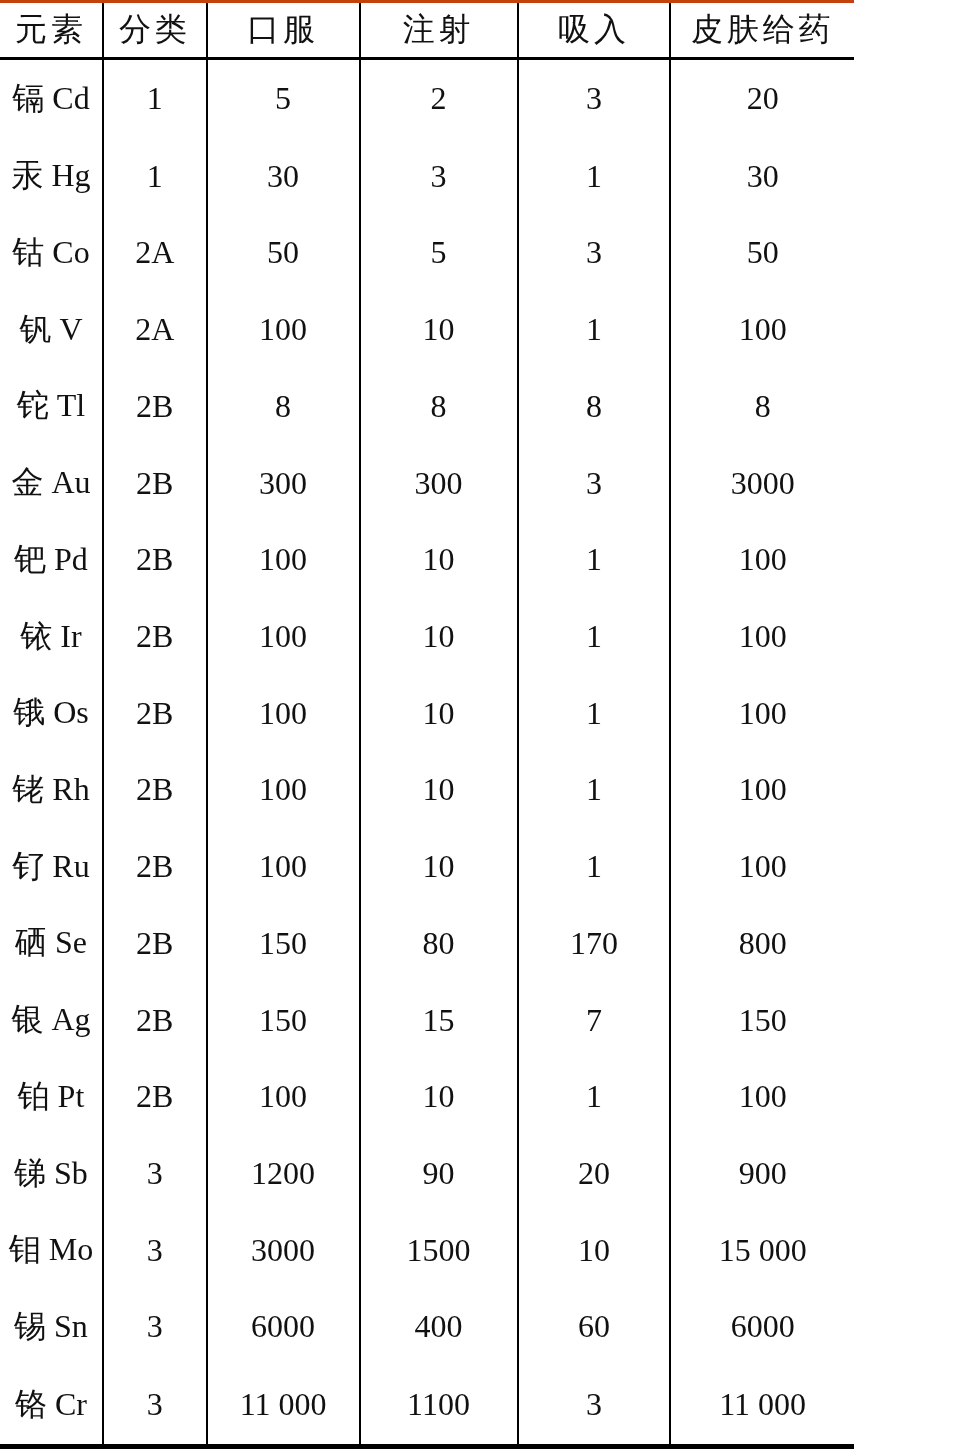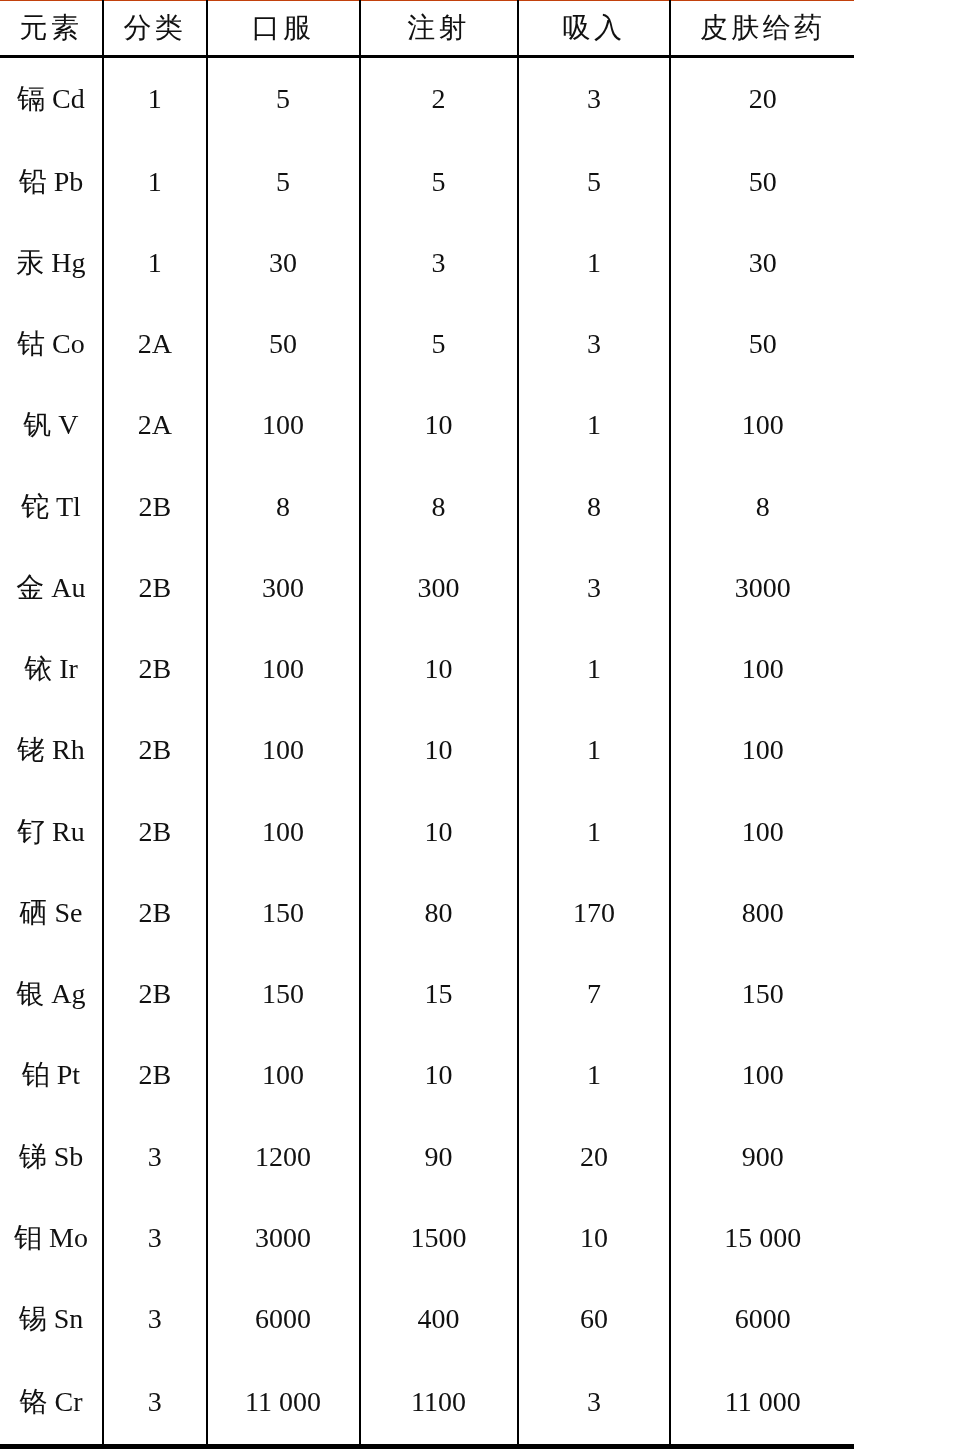--- a/index.html
+++ b/index.html
@@ -11,24 +11,24 @@
     width: 979px;
     height: 1449px;
     overflow: hidden;
   }
   table.pde-table {
     width: 854px;
     height: 1449px;
     border-collapse: collapse;
     table-layout: fixed;
     font-family: "Liberation Serif", "DejaVu Serif", serif;
-    font-size: 28px;
+    font-size: 32px;
     color: #111111;
     background: #ffffff;
-    border-top: 1px solid #c2410c;
+    border-top: 3px solid #c2410c;
     border-bottom: 5px solid #000000;
   }
   table.pde-table th,
   table.pde-table td {
     text-align: center;
     vertical-align: middle;
     padding: 0;
     font-weight: normal;
     white-space: nowrap;
     overflow: hidden;
@@ -74,28 +74,20 @@
   <tbody>
       <tr>
         <td>镉 Cd</td>
         <td>1</td>
         <td>5</td>
         <td>2</td>
         <td>3</td>
         <td>20</td>
       </tr>
       <tr>
-        <td>铅 Pb</td>
-        <td>1</td>
-        <td>5</td>
-        <td>5</td>
-        <td>5</td>
-        <td>50</td>
-      </tr>
-      <tr>
         <td>汞 Hg</td>
         <td>1</td>
         <td>30</td>
         <td>3</td>
         <td>1</td>
         <td>30</td>
       </tr>
       <tr>
         <td>钴 Co</td>
         <td>2A</td>
@@ -122,21 +114,37 @@
       </tr>
       <tr>
         <td>金 Au</td>
         <td>2B</td>
         <td>300</td>
         <td>300</td>
         <td>3</td>
         <td>3000</td>
       </tr>
       <tr>
+        <td>钯 Pd</td>
+        <td>2B</td>
+        <td>100</td>
+        <td>10</td>
+        <td>1</td>
+        <td>100</td>
+      </tr>
+      <tr>
         <td>铱 Ir</td>
+        <td>2B</td>
+        <td>100</td>
+        <td>10</td>
+        <td>1</td>
+        <td>100</td>
+      </tr>
+      <tr>
+        <td>锇 Os</td>
         <td>2B</td>
         <td>100</td>
         <td>10</td>
         <td>1</td>
         <td>100</td>
       </tr>
       <tr>
         <td>铑 Rh</td>
         <td>2B</td>
         <td>100</td>

